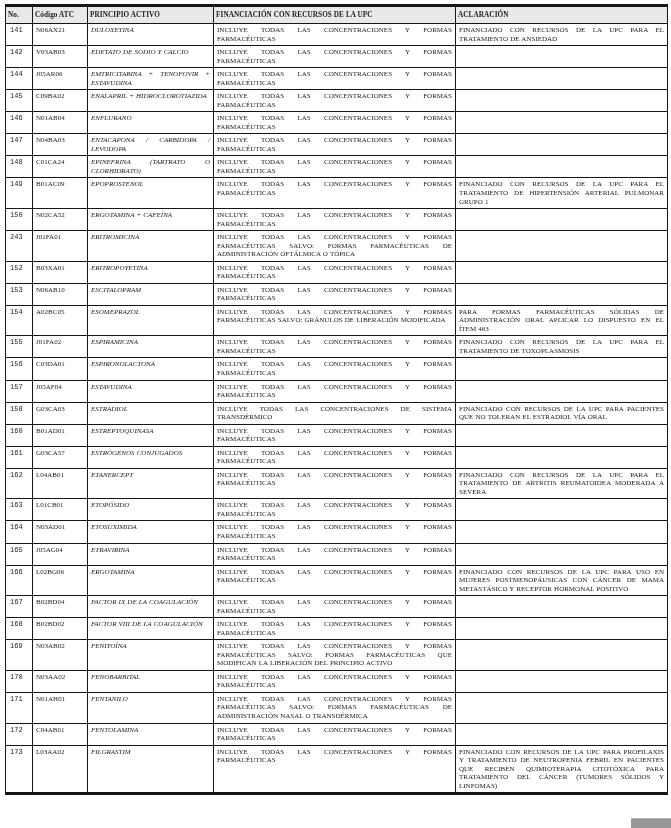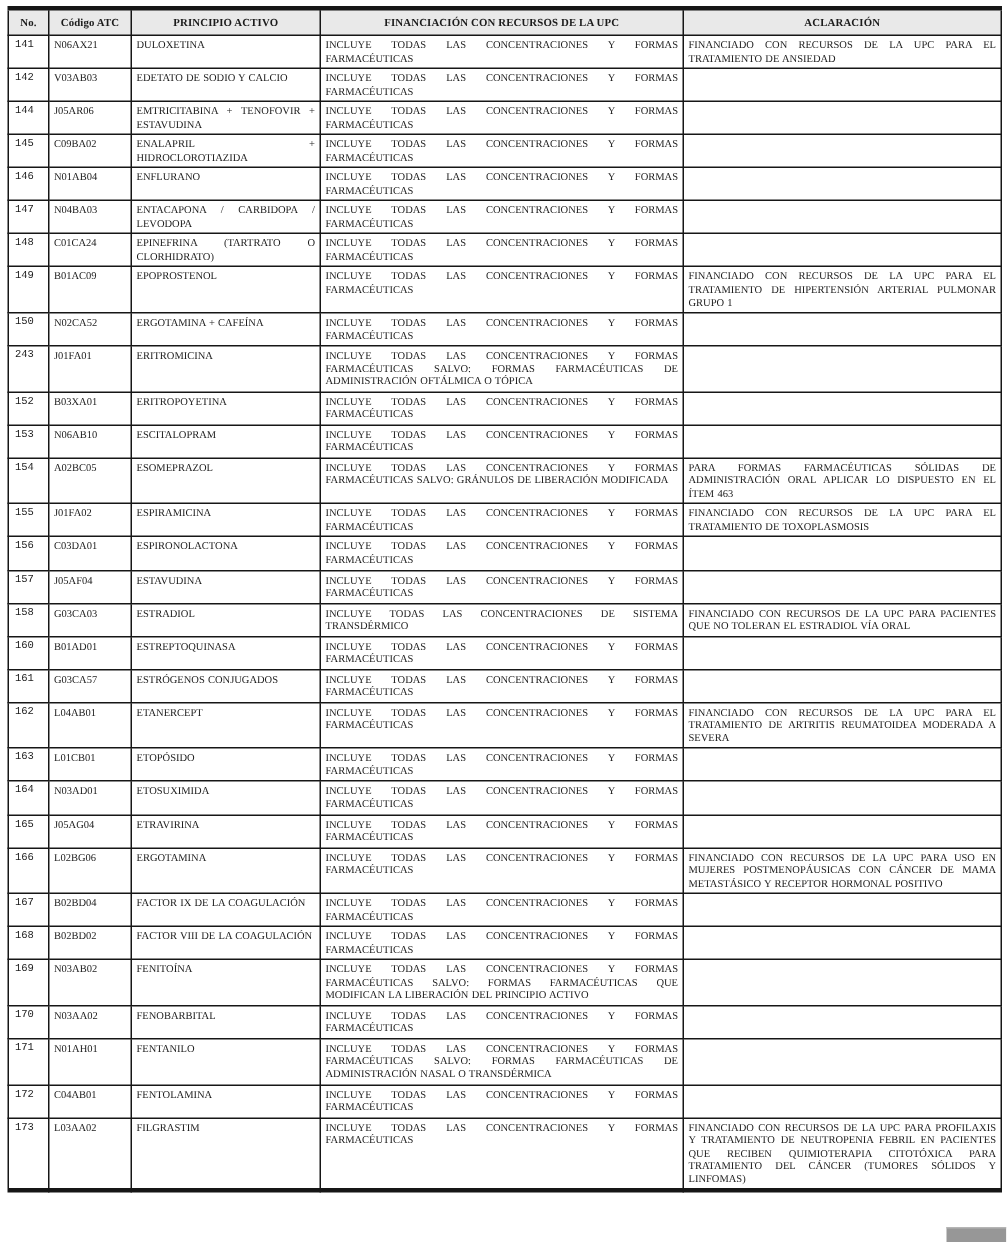--- a/index.html
+++ b/index.html
@@ -31,36 +31,36 @@
   col.c-no  { width: 27px; }
   col.c-atc { width: 55px; }
   col.c-pa  { width: 126px; }
   col.c-fin { width: 242px; }
   col.c-acl { width: 212px; }
   .med-table th {
     background: #e9e9e9;
     border: 1px solid #161616;
     font-size: 7.2px;
     font-weight: bold;
-    text-align: center;
+    text-align: left;
     vertical-align: middle;
     padding: 4px 2px;
     letter-spacing: 0.1px;
   }
   .med-table td {
     border: 1px solid #161616;
     font-size: 7px;
     line-height: 1.22;
     vertical-align: top;
     padding: 2px 3px;
     word-spacing: 0.4px;
   }
   td.cell-no  { padding-left: 4px; font-family: Liberation Mono, monospace; }
   td.cell-atc { }
-  td.cell-pa  { text-align: justify; }
+  td.cell-pa  { text-align: justify; font-style: italic; }
   td.cell-fin { text-align: justify; }
   td.cell-acl { text-align: justify; }
   .scroll-thumb {
     position: absolute;
     right: 0;
     bottom: 0;
     width: 40px;
     height: 9px;
     background: #979797;
     border-top: 1px solid #b5b5b5;

